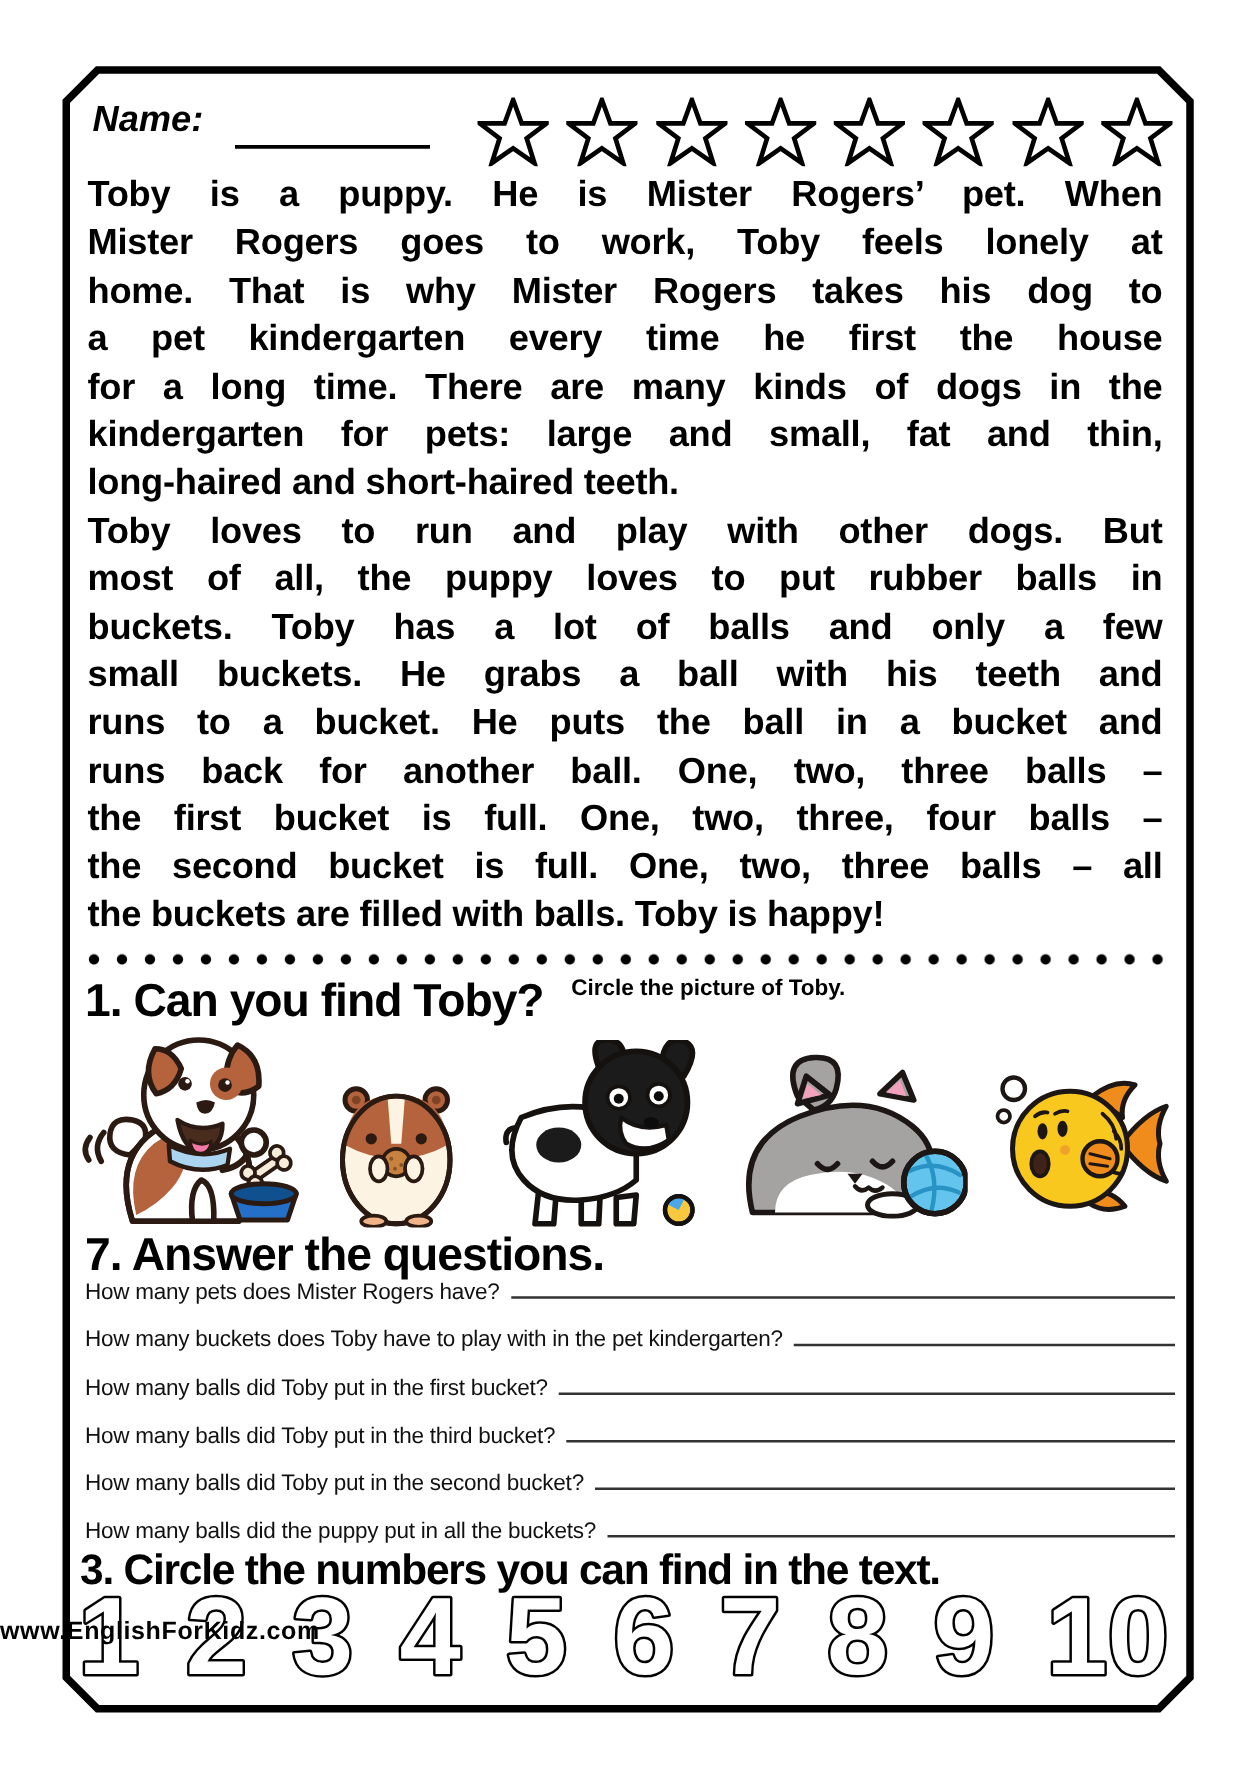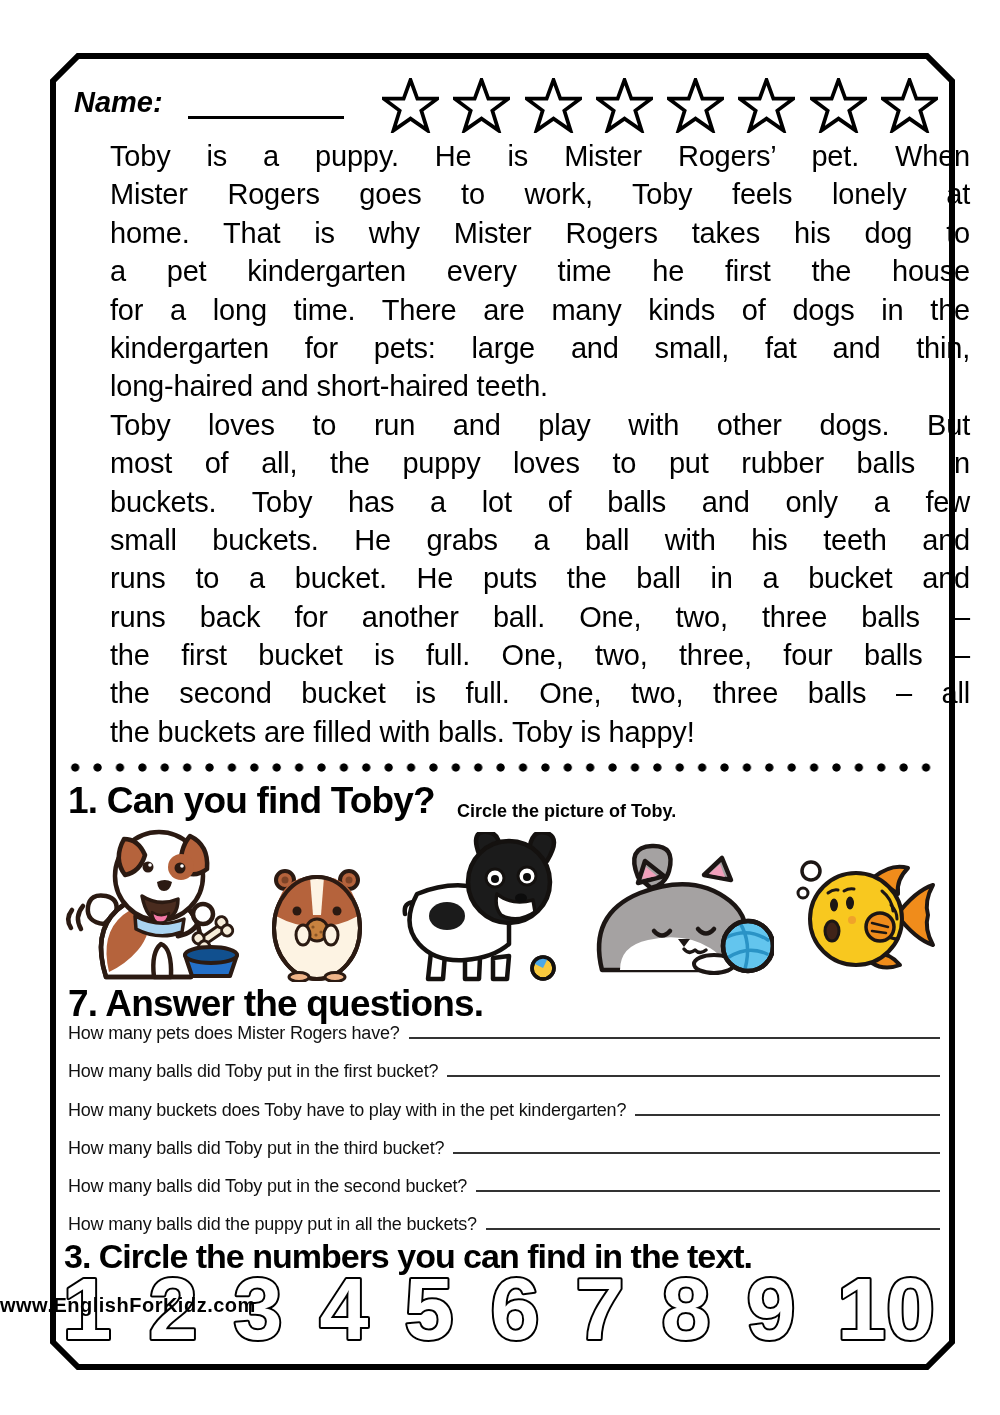--- a/index.html
+++ b/index.html
@@ -1,38 +1,38 @@
 <!DOCTYPE html>
 <html><head>
 <meta charset="utf-8">
 <style>
   html,body{margin:0;padding:0;background:#fff;}
   .sheet{position:relative;width:1000px;height:1415px;background:#fff;overflow:hidden;
          font-family:"Liberation Sans",sans-serif;color:#000;}
   .frame{position:absolute;left:0;top:0;}
 
-  .name-row{position:absolute;left:74px;top:80px;display:flex;align-items:flex-end;gap:25px;}
+  .name-row{position:absolute;left:74px;top:80px;display:flex;gap:25px;}
   .name-label{font-style:italic;font-weight:bold;font-size:29px;}
   .name-blank{width:156px;height:36px;border-bottom:3.5px solid #000;}
 
   .stars{position:absolute;left:382px;top:78px;width:556px;display:flex;justify-content:space-between;}
   .stars svg{display:block;}
 
-  .passage{position:absolute;left:70px;top:137px;width:860px;font-weight:normal;font-size:29px;
-           letter-spacing:-0.2px;margin-left:40px;}
+  .passage{position:absolute;left:70px;top:137px;width:860px;font-weight:bold;font-size:29px;
+           letter-spacing:-0.2px;}
   .jline{height:38.4px;line-height:38.4px;text-align:justify;text-align-last:justify;}
   .jline-last{text-align-last:left;}
 
   .divider-dots{position:absolute;left:64px;top:763px;width:878px;height:9px;
     background-image:radial-gradient(circle closest-side at center,#000 82%,transparent 100%);
     background-size:22.4px 9px;background-repeat:repeat-x;}
 
   .h-big{font-size:37px;font-weight:bold;letter-spacing:-0.8px;}
   .h-sub{font-size:18px;font-weight:bold;}
-  .q1-head{position:absolute;left:68px;top:780px;display:flex;align-items:flex-end;gap:22px;}
+  .q1-head{position:absolute;left:68px;top:780px;display:flex;align-items:flex-start;gap:22px;}
 
   .pets{position:absolute;left:62px;top:824px;width:878px;display:flex;
         justify-content:space-between;align-items:flex-end;}
   .pet{cursor:pointer;}
   .pet svg{display:block;}
   .pet-lift{margin-bottom:7px;}
 
   .q2-head{position:absolute;left:68px;top:983px;}
   .questions{position:absolute;left:68px;top:1006px;width:872px;}
   .qrow{display:flex;align-items:flex-end;height:38.2px;}
@@ -258,25 +258,25 @@
   <div class="q2-head">
     <span class="h-big">7. Answer the questions.</span>
   </div>
 
   <div class="questions">
     <div class="qrow">
       <span class="qtext">How many pets does Mister Rogers have?</span>
       <span class="answer-blank"></span>
     </div>
     <div class="qrow">
+      <span class="qtext">How many buckets does Toby have to play with in the pet kindergarten?</span>
+      <span class="answer-blank"></span>
+    </div>
+    <div class="qrow">
       <span class="qtext">How many balls did Toby put in the first bucket?</span>
-      <span class="answer-blank"></span>
-    </div>
-    <div class="qrow">
-      <span class="qtext">How many buckets does Toby have to play with in the pet kindergarten?</span>
       <span class="answer-blank"></span>
     </div>
     <div class="qrow">
       <span class="qtext">How many balls did Toby put in the third bucket?</span>
       <span class="answer-blank"></span>
     </div>
     <div class="qrow">
       <span class="qtext">How many balls did Toby put in the second bucket?</span>
       <span class="answer-blank"></span>
     </div>

